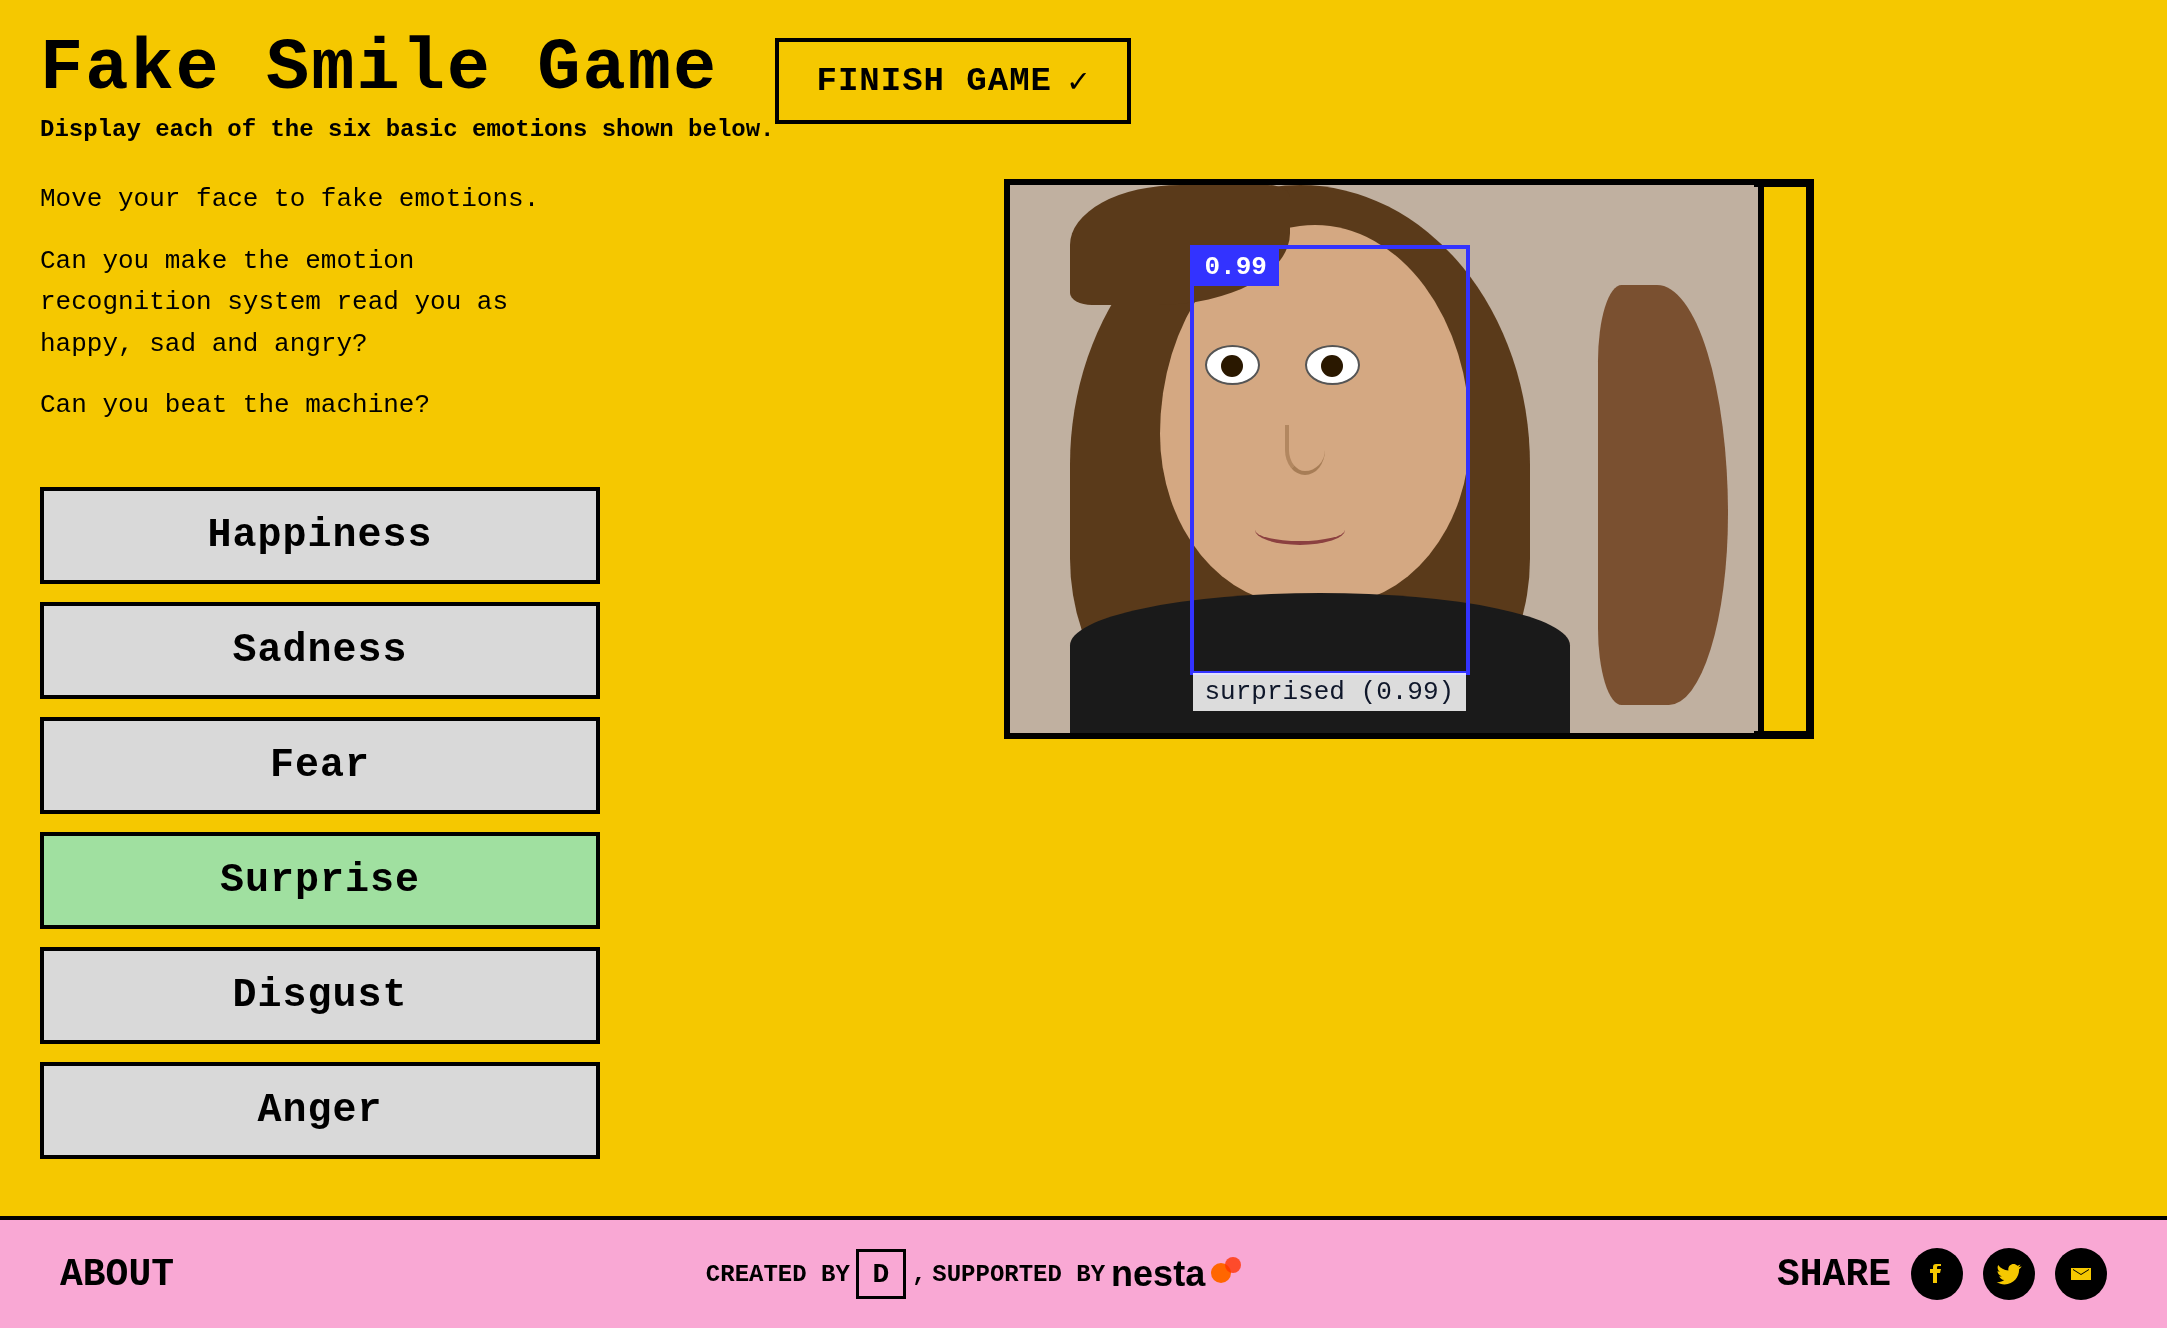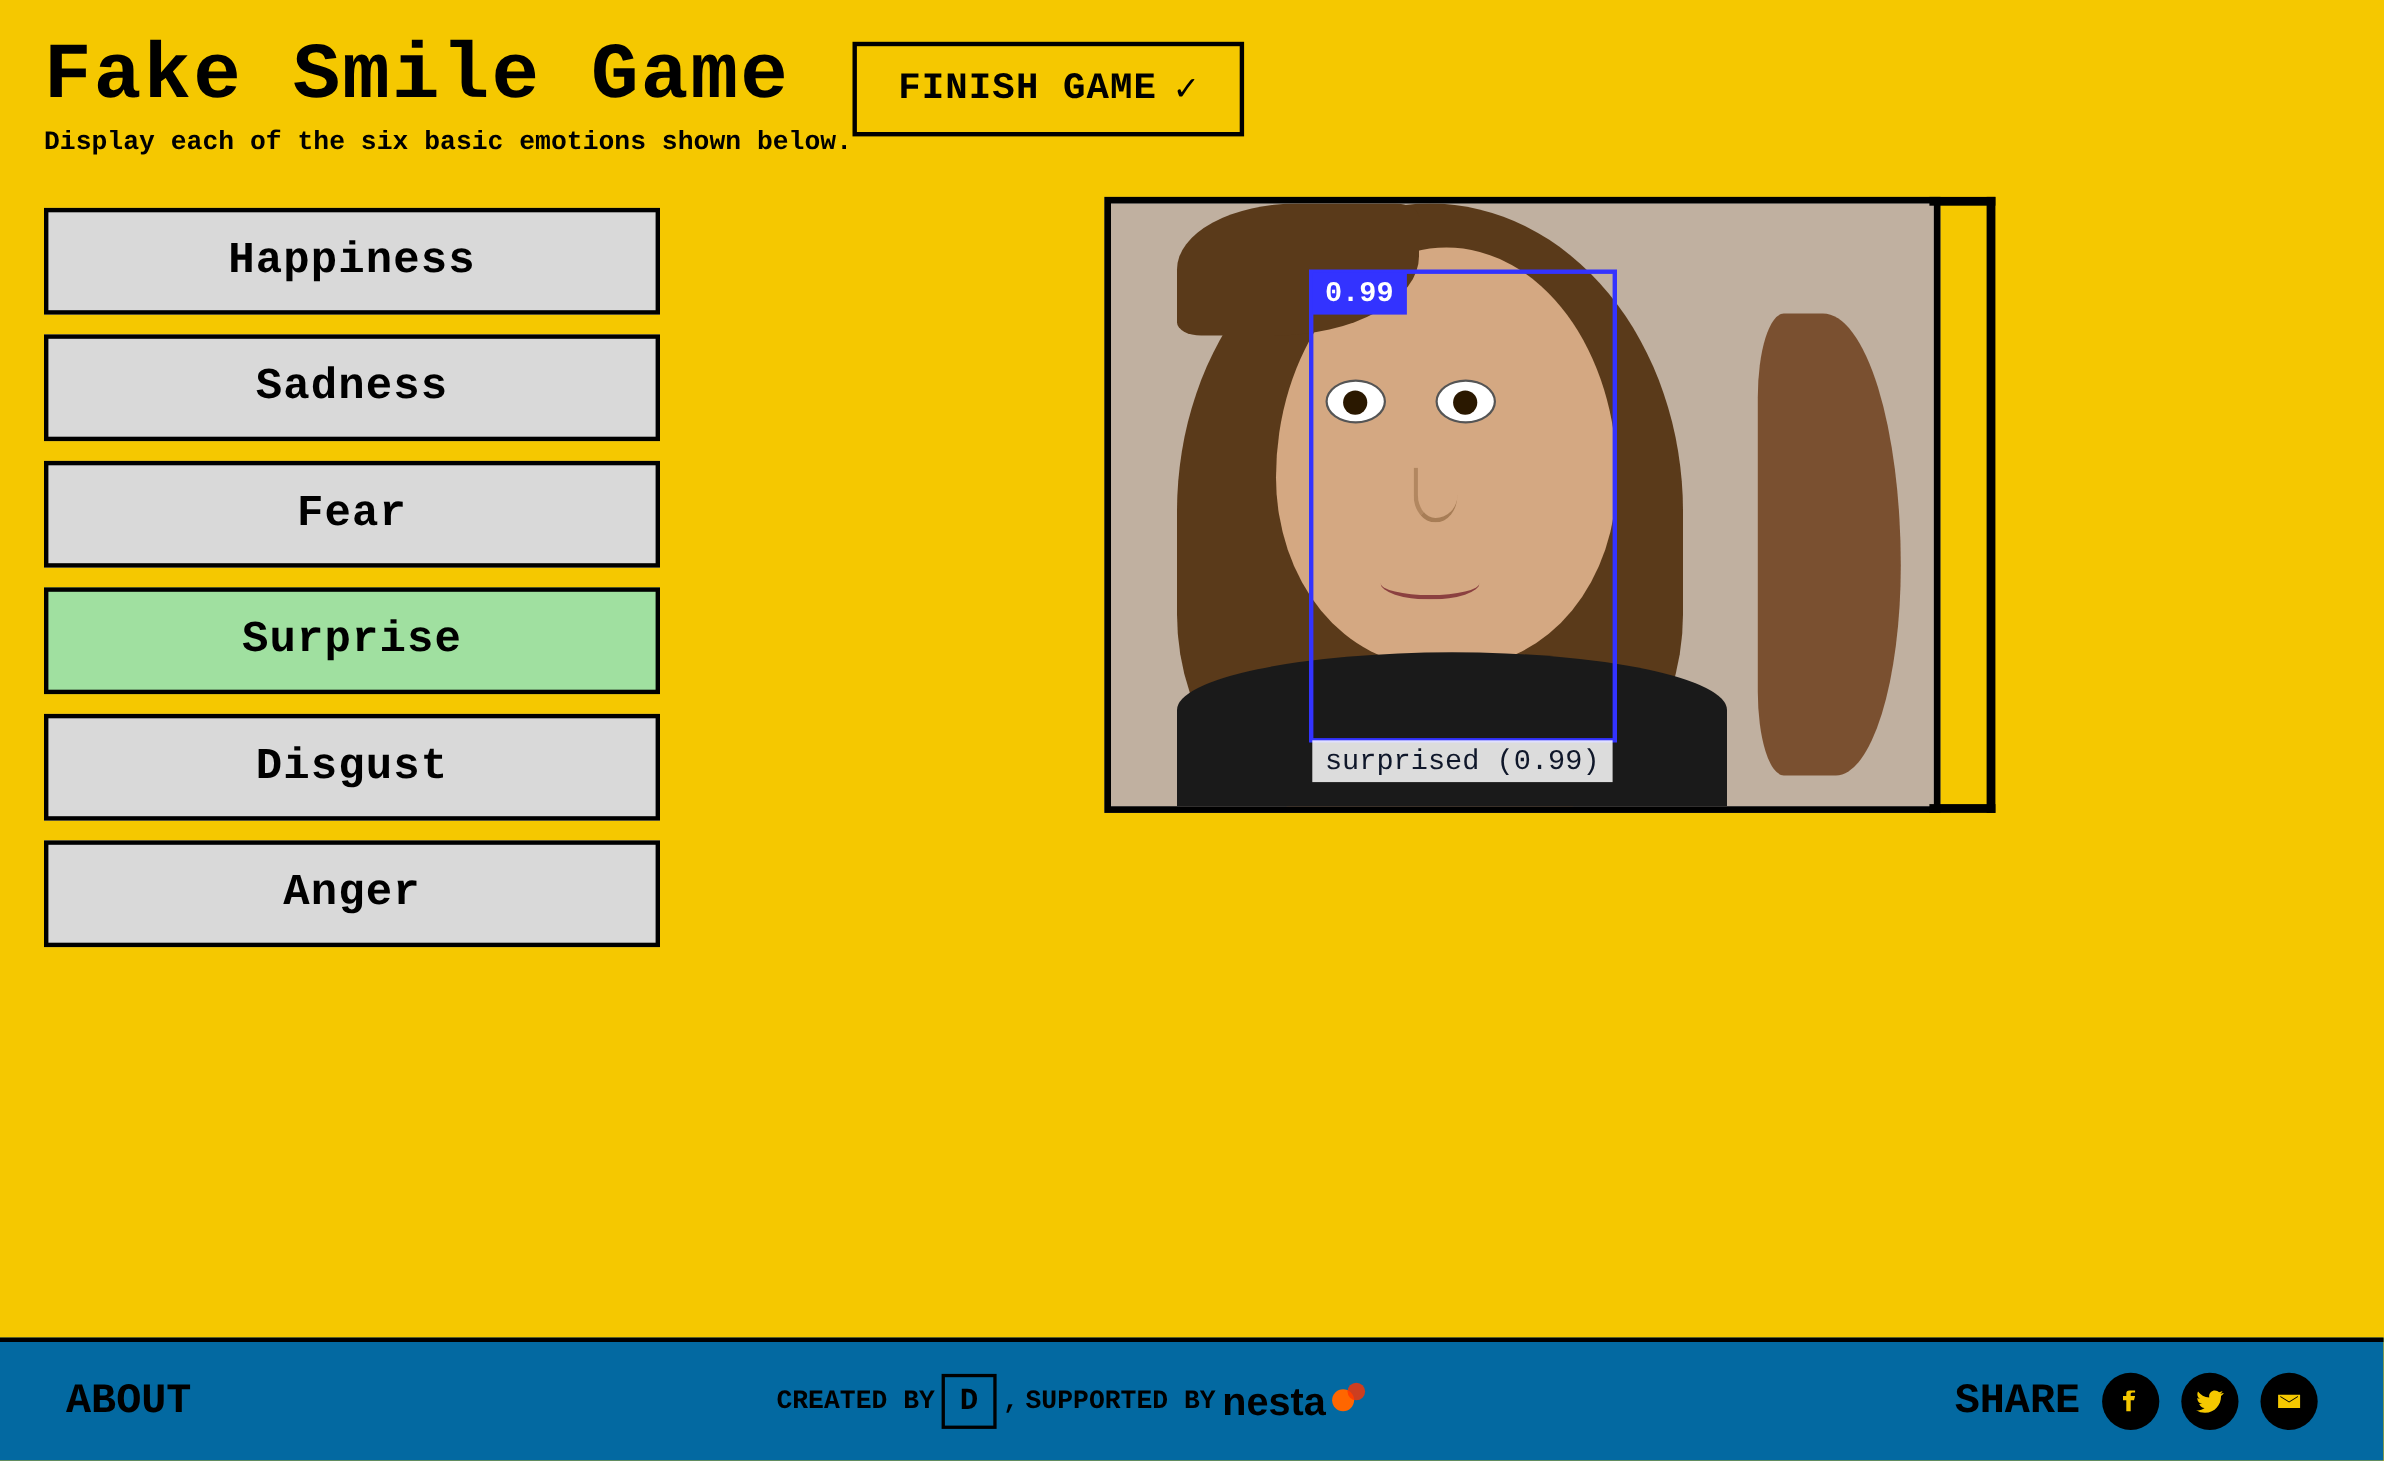--- a/index.html
+++ b/index.html
@@ -139,21 +139,21 @@
       background: rgba(255,255,255,0.85);
       color: #0f172a;
       font-family: 'Courier New', Courier, monospace;
       font-size: 26px;
       padding: 4px 12px;
       white-space: nowrap;
     }
 
     
     .footer {
-      background-color: #0369a1;
+      background-color: #f9a8d4;
       border-top: 4px solid #000;
       padding: 28px 60px;
       display: flex;
       align-items: center;
       justify-content: space-between;
     }
     .footer-about {
       font-family: 'Courier New', Courier, monospace;
       font-size: 38px;
       font-weight: 900;
@@ -371,20 +371,25 @@
   </div>
   <button class="finish-btn">
     <span>FINISH GAME</span>
     <span>✓</span>
   </button>
 </div>
 
 <div class="main-content">
 
   <div class="left-panel">
+    <div class="instructions">
+      <p>Move your face to fake emotions.</p>
+      <p>Can you make the emotion recognition system read you as happy, sad and angry?</p>
+      <p>Can you beat the machine?</p>
+    </div>
 
     <div class="emotion-grid">
       <button class="emotion-btn">
         <span>Happiness</span>
       </button>
       <button class="emotion-btn">
         <span>Sadness</span>
       </button>
       <button class="emotion-btn">
         <span>Fear</span>

